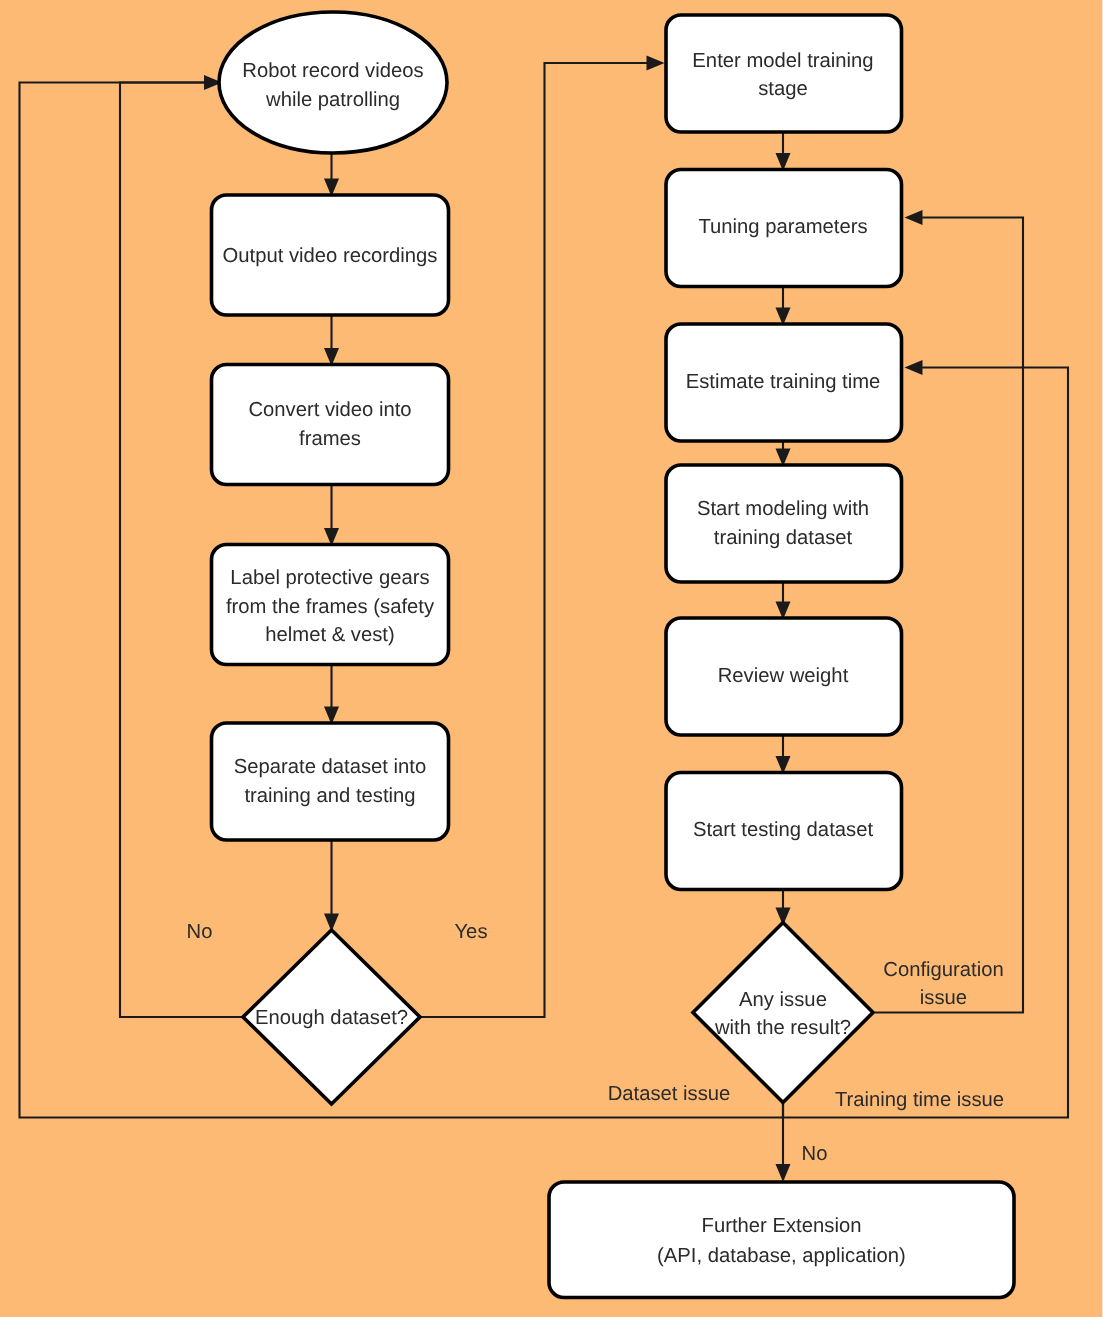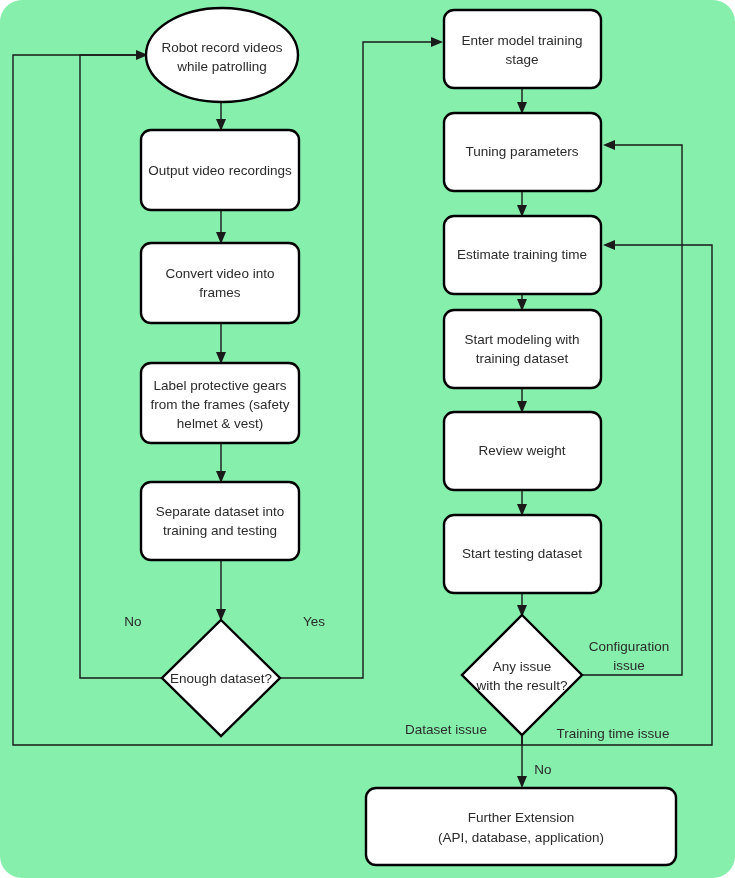--- a/index.html
+++ b/index.html
@@ -8,23 +8,22 @@
     padding: 0;
     background: #ffffff;
   }
   body {
     font-family: "Liberation Sans", sans-serif;
   }
   #flowchart-root {
     position: relative;
     width: 735px;
     height: 878px;
-    background: #86efac;
+    background: #fdba74;
     overflow: hidden;
-    border-radius: 22px;
   }
   svg#flow-svg {
     display: block;
     width: 735px;
     height: 878px;
   }
   .node-shape {
     fill: #ffffff;
     stroke: #000000;
     stroke-width: 2.4;

